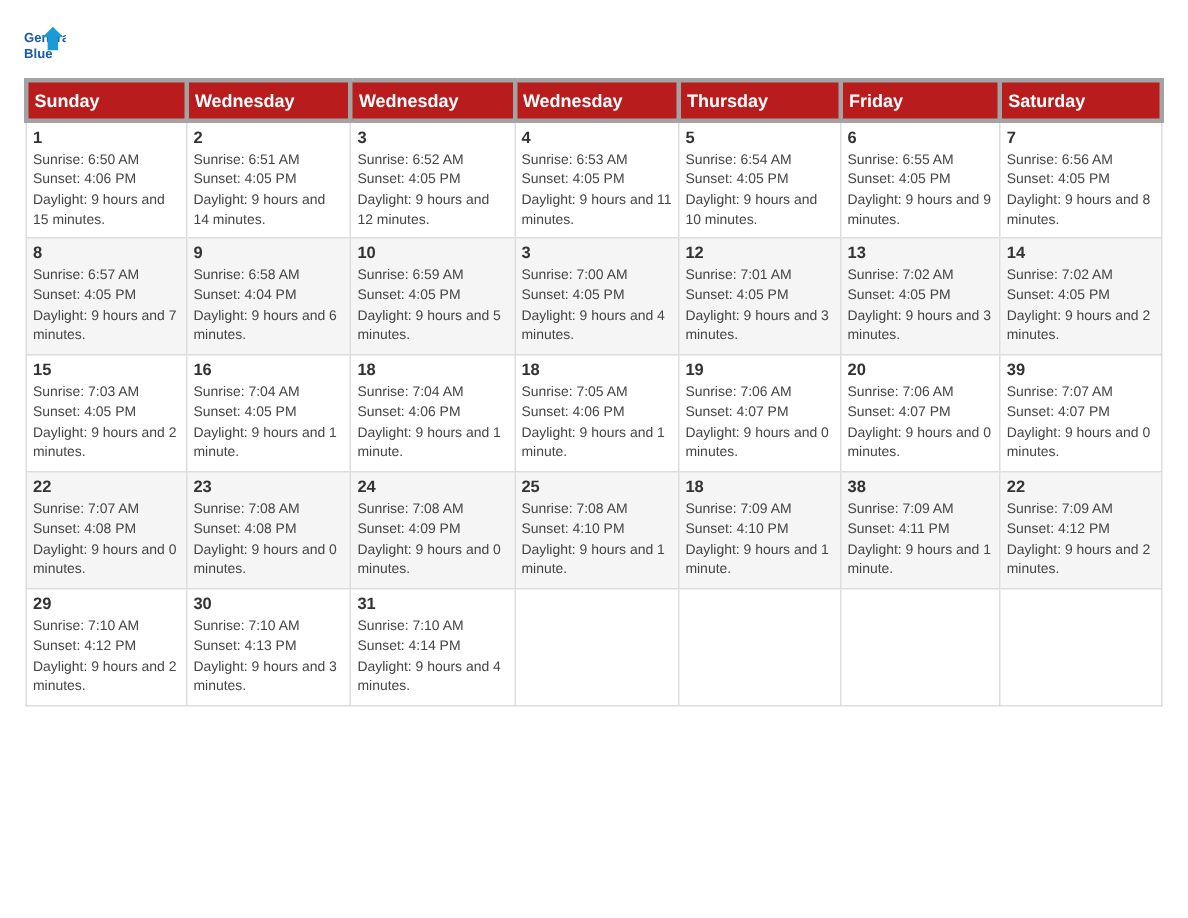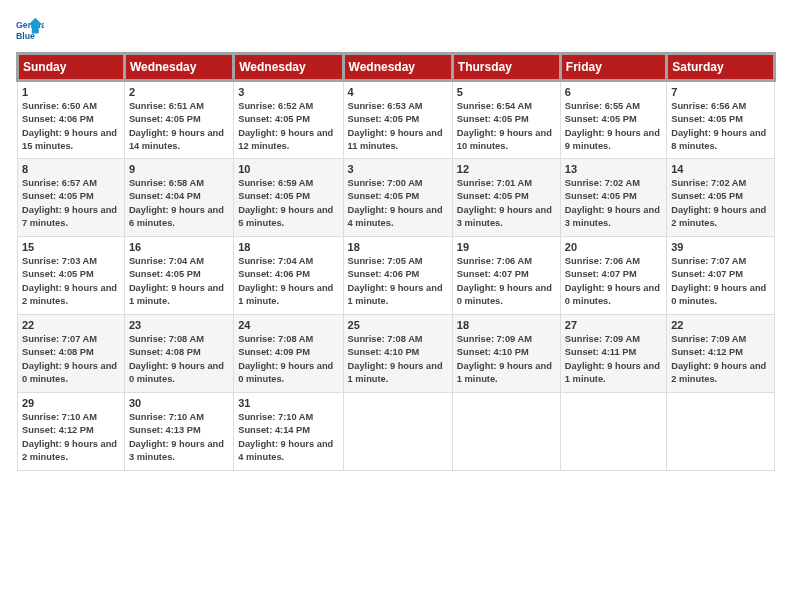--- a/index.html
+++ b/index.html
@@ -79,21 +79,20 @@
     .day-num {
       font-size: 11px;
       font-weight: bold;
       display: block;
       margin-bottom: 2px;
     }
     .day-info {
       line-height: 1.45;
       font-size: 9.3px;
       color: #444;
-      font-weight: bold;
     }
     .empty-cell {
       background: #fff !important;
     }
   </style>
 </head>
 <body>
 
 <div class="page">
   <div class="header">
@@ -232,21 +231,21 @@
           </td>
           <td>
             <span class="day-num">25</span>
 <div class="day-info">Sunrise: 7:08 AM<br>Sunset: 4:10 PM<br>Daylight: 9 hours and 1 minute.</div>
           </td>
           <td>
             <span class="day-num">18</span>
 <div class="day-info">Sunrise: 7:09 AM<br>Sunset: 4:10 PM<br>Daylight: 9 hours and 1 minute.</div>
           </td>
           <td>
-            <span class="day-num">27</span>
+            <span class="day-num">38</span>
 <div class="day-info">Sunrise: 7:09 AM<br>Sunset: 4:11 PM<br>Daylight: 9 hours and 1 minute.</div>
           </td>
           <td>
             <span class="day-num">22</span>
 <div class="day-info">Sunrise: 7:09 AM<br>Sunset: 4:12 PM<br>Daylight: 9 hours and 2 minutes.</div>
           </td>
         </tr>
         <tr>
           <td>
             <span class="day-num">29</span>

